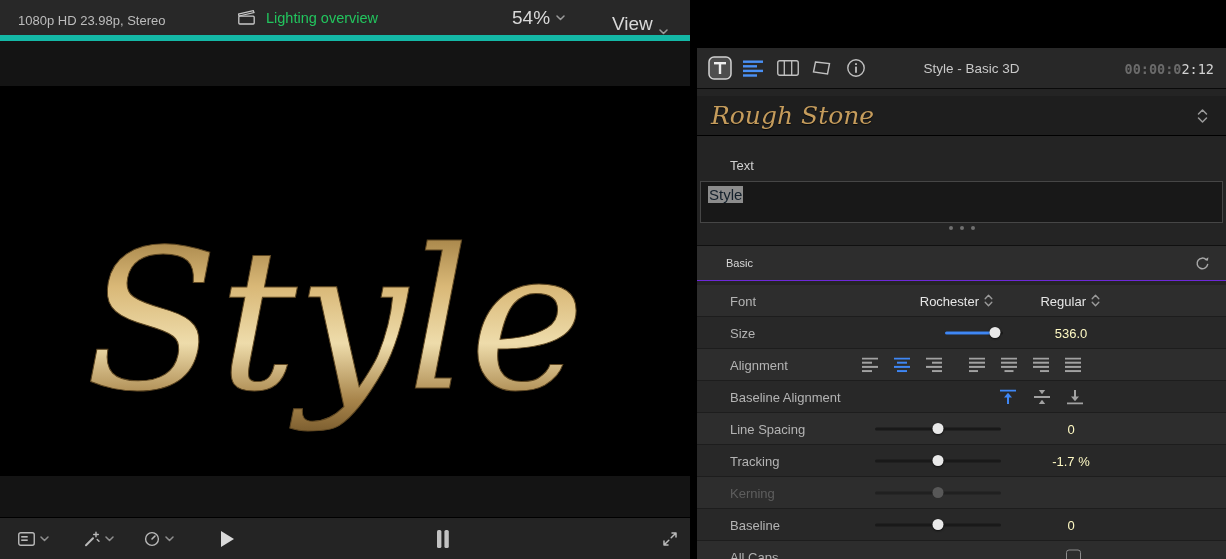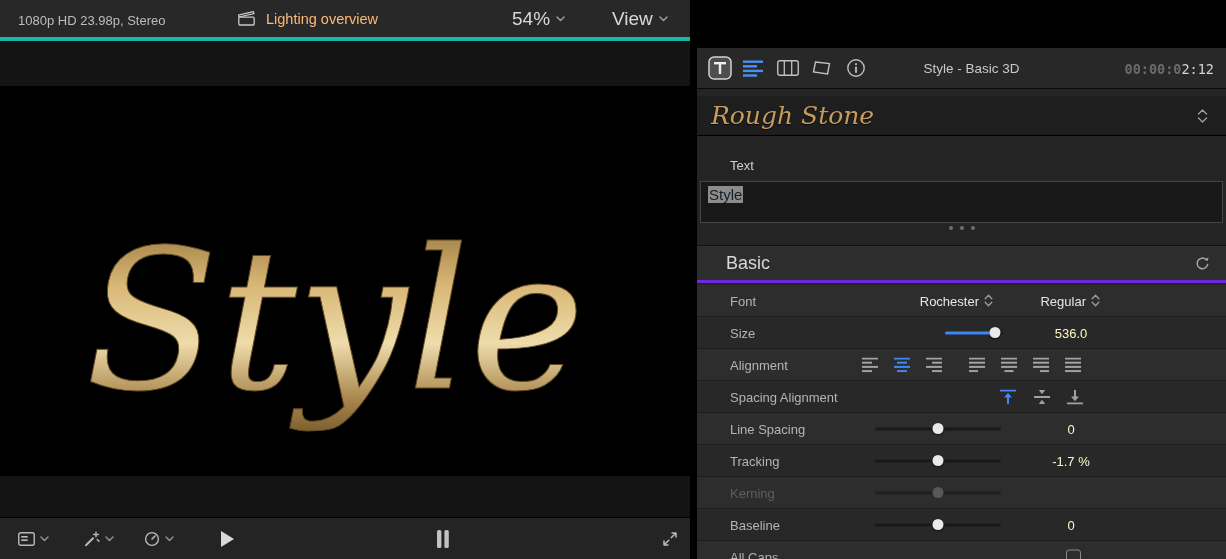--- a/index.html
+++ b/index.html
@@ -1,26 +1,26 @@
 <!DOCTYPE html>
 <html><head>
 <meta charset="utf-8">
 <style>
   * { margin:0; padding:0; box-sizing:border-box; }
   body { background:#000; font-family:"Liberation Sans", sans-serif; }
   .app { position:relative; width:1226px; height:559px; background:#000; overflow:hidden; }
 
   
   .viewer { position:absolute; left:0; top:0; width:690px; height:559px; background:#141414; }
-  .vtop { position:absolute; top:0; left:0; right:0; height:41px; background:#282828; border-bottom:4px solid #14b8a6; }
+  .vtop { position:absolute; top:0; left:0; right:0; height:41px; background:#282828; border-bottom:6px solid #14b8a6; }
   .fmt { position:absolute; left:18px; top:13px; font-size:13px; color:#bdbdbd; white-space:nowrap; }
-  .proj { position:absolute; left:238px; top:0; height:100%; display:flex; align-items:center; gap:10px; color:#fdba74; font-size:14.5px; }
+  .proj { position:absolute; left:238px; top:0; height:100%; display:flex; align-items:center; gap:10px; color:#22c55e; font-size:14.5px; }
   .ddl { position:absolute; top:0; height:100%; display:flex; align-items:center; gap:6px; background:none; border:none; color:#d8d8d8; font-size:19px; cursor:default; }
   .ddl .chev { color:#9a9a9a; display:block; }
-  .zoom { left:512px; } .viewdd { left:612px; }
+  .zoom { left:512px; } .viewdd { left:612px;align-items:flex-end; }
 
   .varea { position:absolute; top:42px; bottom:42px; left:0; right:0; background:#141414; }
   .canvas { position:absolute; left:0; top:44px; width:690px; height:390px; background:#000; }
   .styleword { position:absolute; left:0; top:0; }
   .styleword text { font-family:"DejaVu Serif", serif; font-style:italic; font-size:195px;
     filter:drop-shadow(6px 7px 6px rgba(0,0,0,0.95)); }
 
   .vbot { position:absolute; bottom:0; left:0; right:0; height:42px; background:#242424; border-top:1px solid #000; }
   .tbtn { position:absolute; top:0; height:100%; display:flex; align-items:center; gap:5px; background:none; border:none; color:#b9b9b9; padding:0; cursor:default; }
   .tbtn .chev { color:#8f8f8f; }
@@ -46,21 +46,21 @@
   .gold { font-family:"DejaVu Serif", serif; font-style:italic; font-size:25px; color:#c59c5c; text-shadow:0 1px 1px rgba(0,0,0,0.7); }
   .updown { margin-left:auto; color:#9a9a9a; display:block; }
 
   .tlabel { position:absolute; top:110px; left:33px; font-size:13px; color:#d0d0d0; }
   .tinput { position:absolute; top:133px; left:3px; right:3px; height:42px; background:#181818; border:1px solid #464646; padding:4px 7px; font-size:15px; cursor:text; }
   .selected { background:#8c8c8c; color:#13202b; padding:0 1px; }
 
   .dots { position:absolute; top:178px; left:0; right:0; display:flex; justify-content:center; gap:7px; cursor:ns-resize; }
   .dots i { width:4px; height:4px; border-radius:50%; background:#707070; display:block; }
 
-  .bhead { position:absolute; top:197px; left:0; right:0; height:34px; background:#2d2d2d; border-top:1px solid #101010; border-bottom:3px solid #6d28d9; display:flex; align-items:center; padding:17px 16px; font-size:18px; color:#d8d8d8; }
+  .bhead { position:absolute; top:197px; left:0; right:0; height:34px; background:#2d2d2d; border-top:1px solid #101010; border-bottom:1px solid #6d28d9; display:flex; align-items:center; padding:17px 16px; font-size:11px; color:#d8d8d8; }
   .bhead .blabel { margin-left:13px; }
   .resetb { margin-left:auto; background:none; border:none; padding:0; cursor:default; display:flex; }
 
   .rows { position:absolute; top:237px; left:0; right:0; }
   .prow { position:relative; height:32px; background:#2d2d2d; border-bottom:1px solid #1d1d1d; }
   .prow:nth-child(even) { background:#282828; }
   .plabel { position:absolute; left:33px; top:50%; transform:translateY(-50%); font-size:13px; color:#b4b4b4; white-space:nowrap; }
   .prow.dis .plabel { color:#5e5e5e; }
   .pvalue { position:absolute; right:119px; width:72px; text-align:center; top:50%; transform:translateY(-50%); font-size:13px; color:#fef9c3; cursor:text; }
 
@@ -332,21 +332,21 @@
           <svg width="17" height="15" viewBox="0 0 17 15">
               <rect y="0" width="16" height="2" fill="currentColor"></rect>
               <rect y="4.2" width="16" height="2" fill="currentColor"></rect>
               <rect y="8.4" width="16" height="2" fill="currentColor"></rect>
               <rect y="12.6" width="16" height="2" fill="currentColor"></rect>
             </svg>
         </button>
       </div>
 
       <div class="prow">
-        <span class="plabel">Spacing Alignment</span>
+        <span class="plabel">Baseline Alignment</span>
         <button class="ibtn v1 active">
           <svg width="16" height="15" viewBox="0 0 16 15">
               <rect y="0" width="16" height="2" fill="currentColor"></rect>
               <polygon points="8,3.2 12,8 9,8 9,14.5 7,14.5 7,8 4,8" fill="currentColor"></polygon>
             </svg>
         </button>
         <button class="ibtn v2">
           <svg width="16" height="15" viewBox="0 0 16 15">
               <rect y="6.5" width="16" height="2" fill="currentColor"></rect>
               <polygon points="4.8,0.5 11.2,0.5 8,4.8" fill="currentColor"></polygon>

